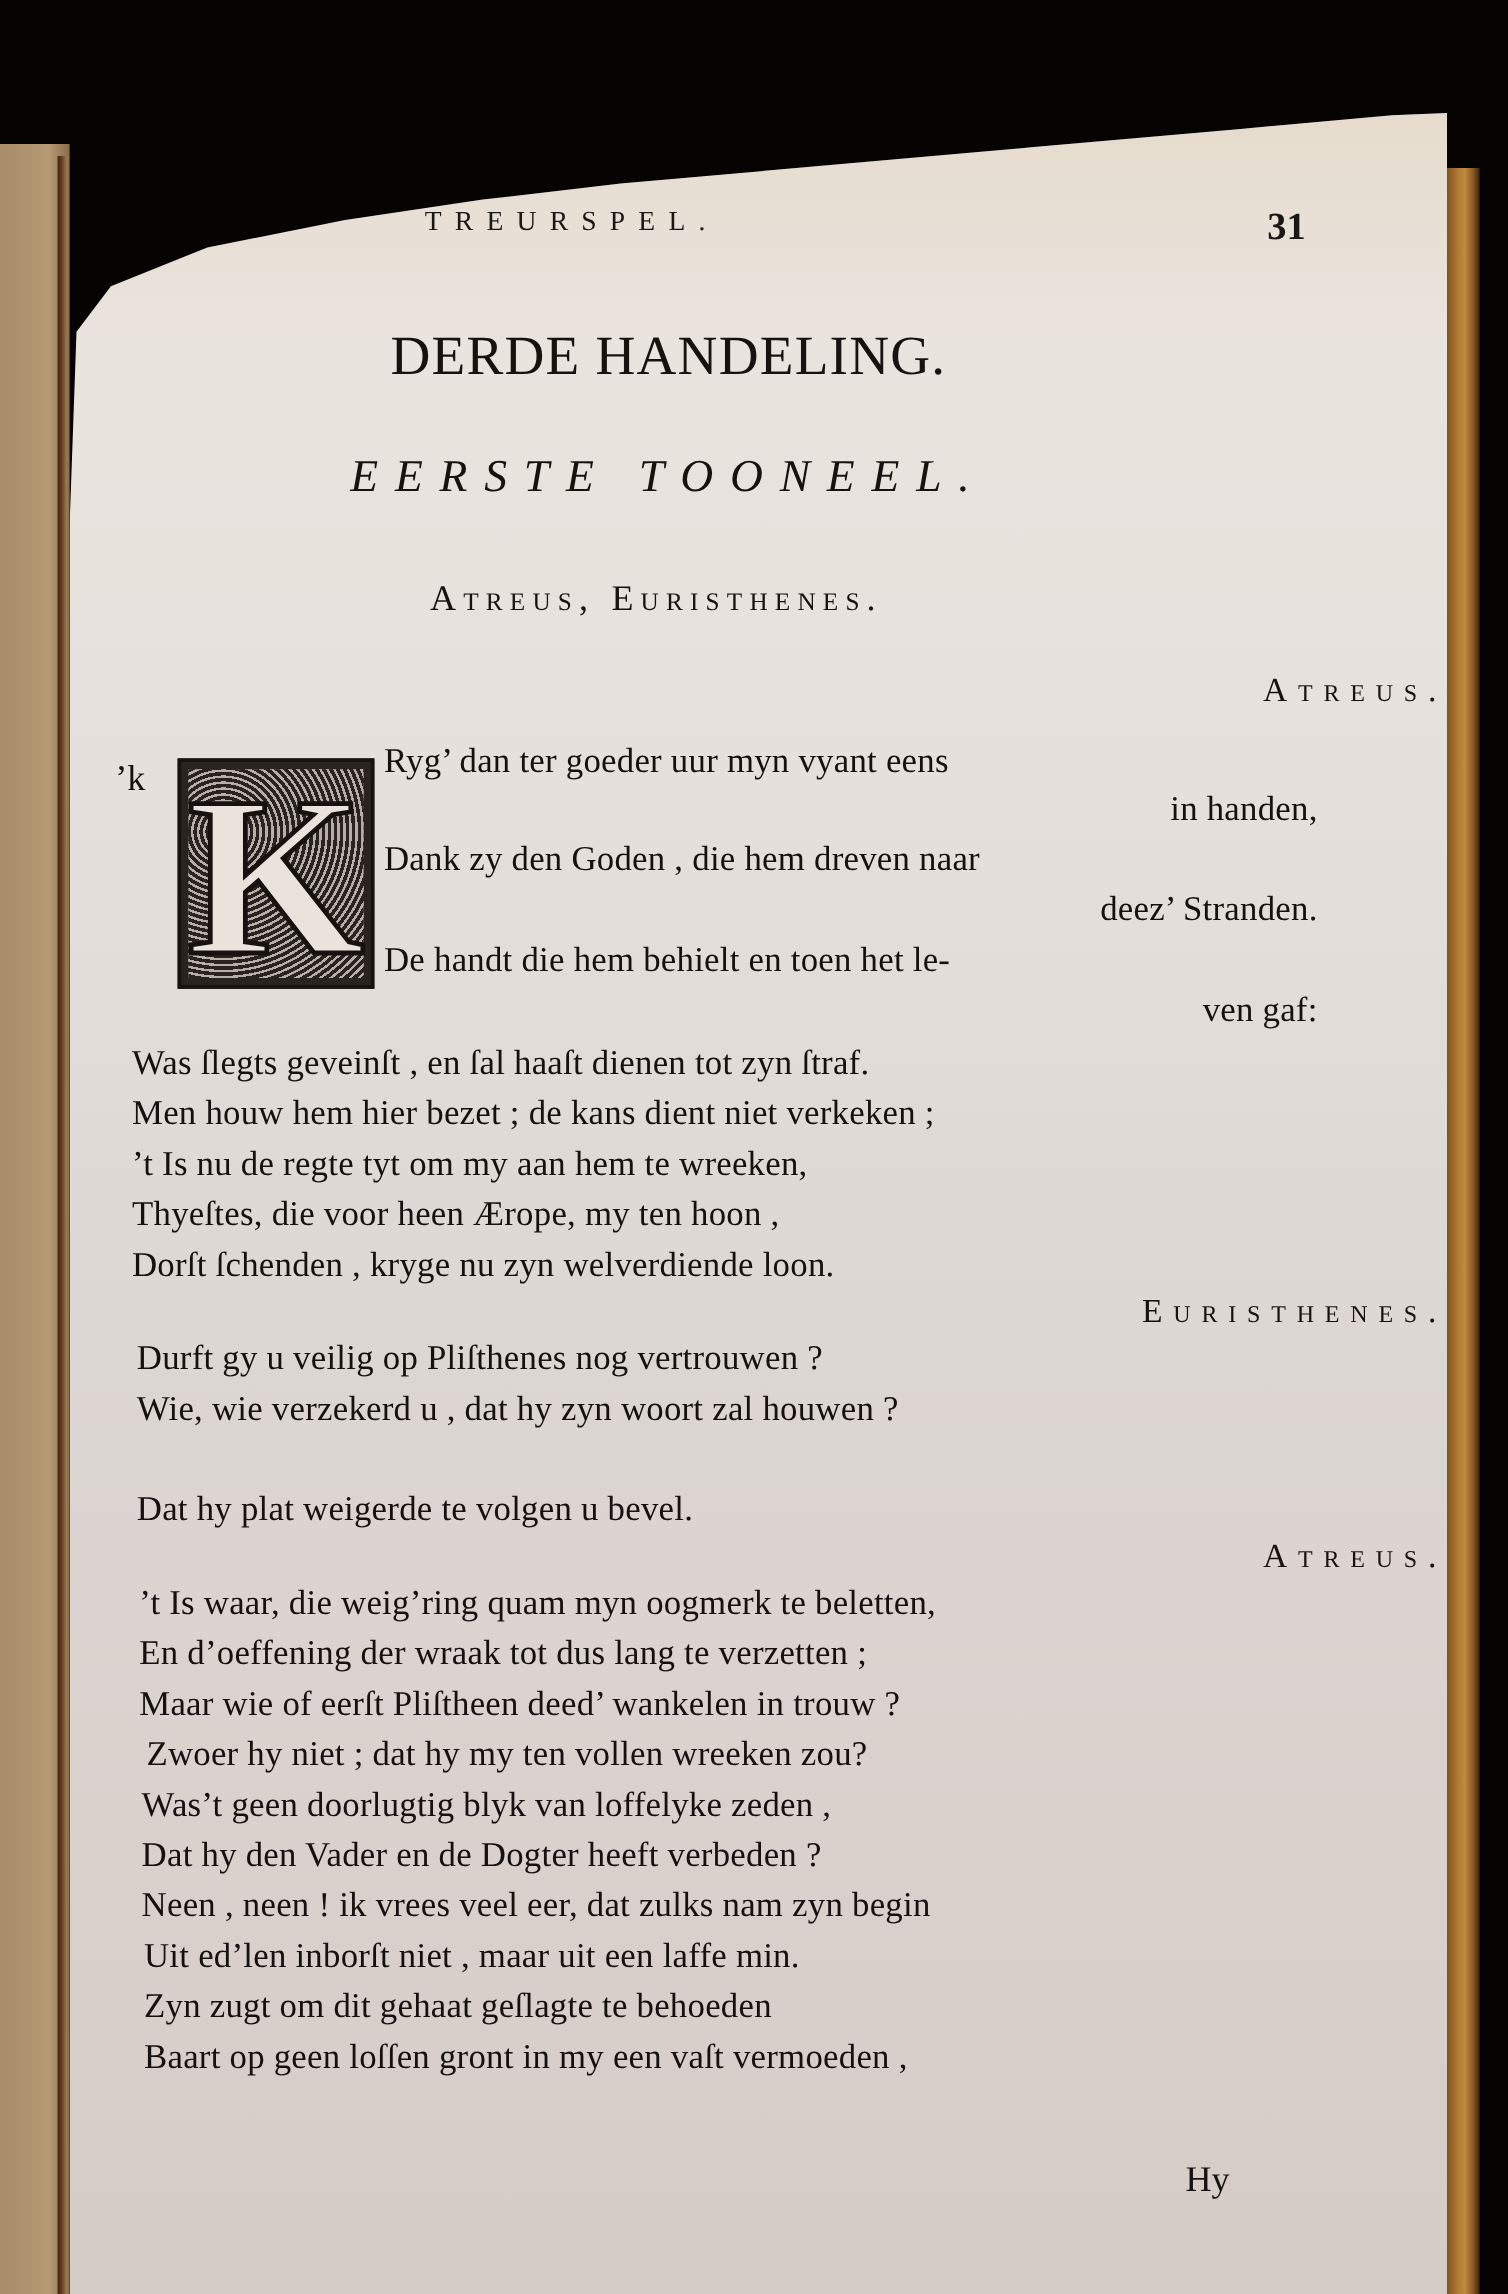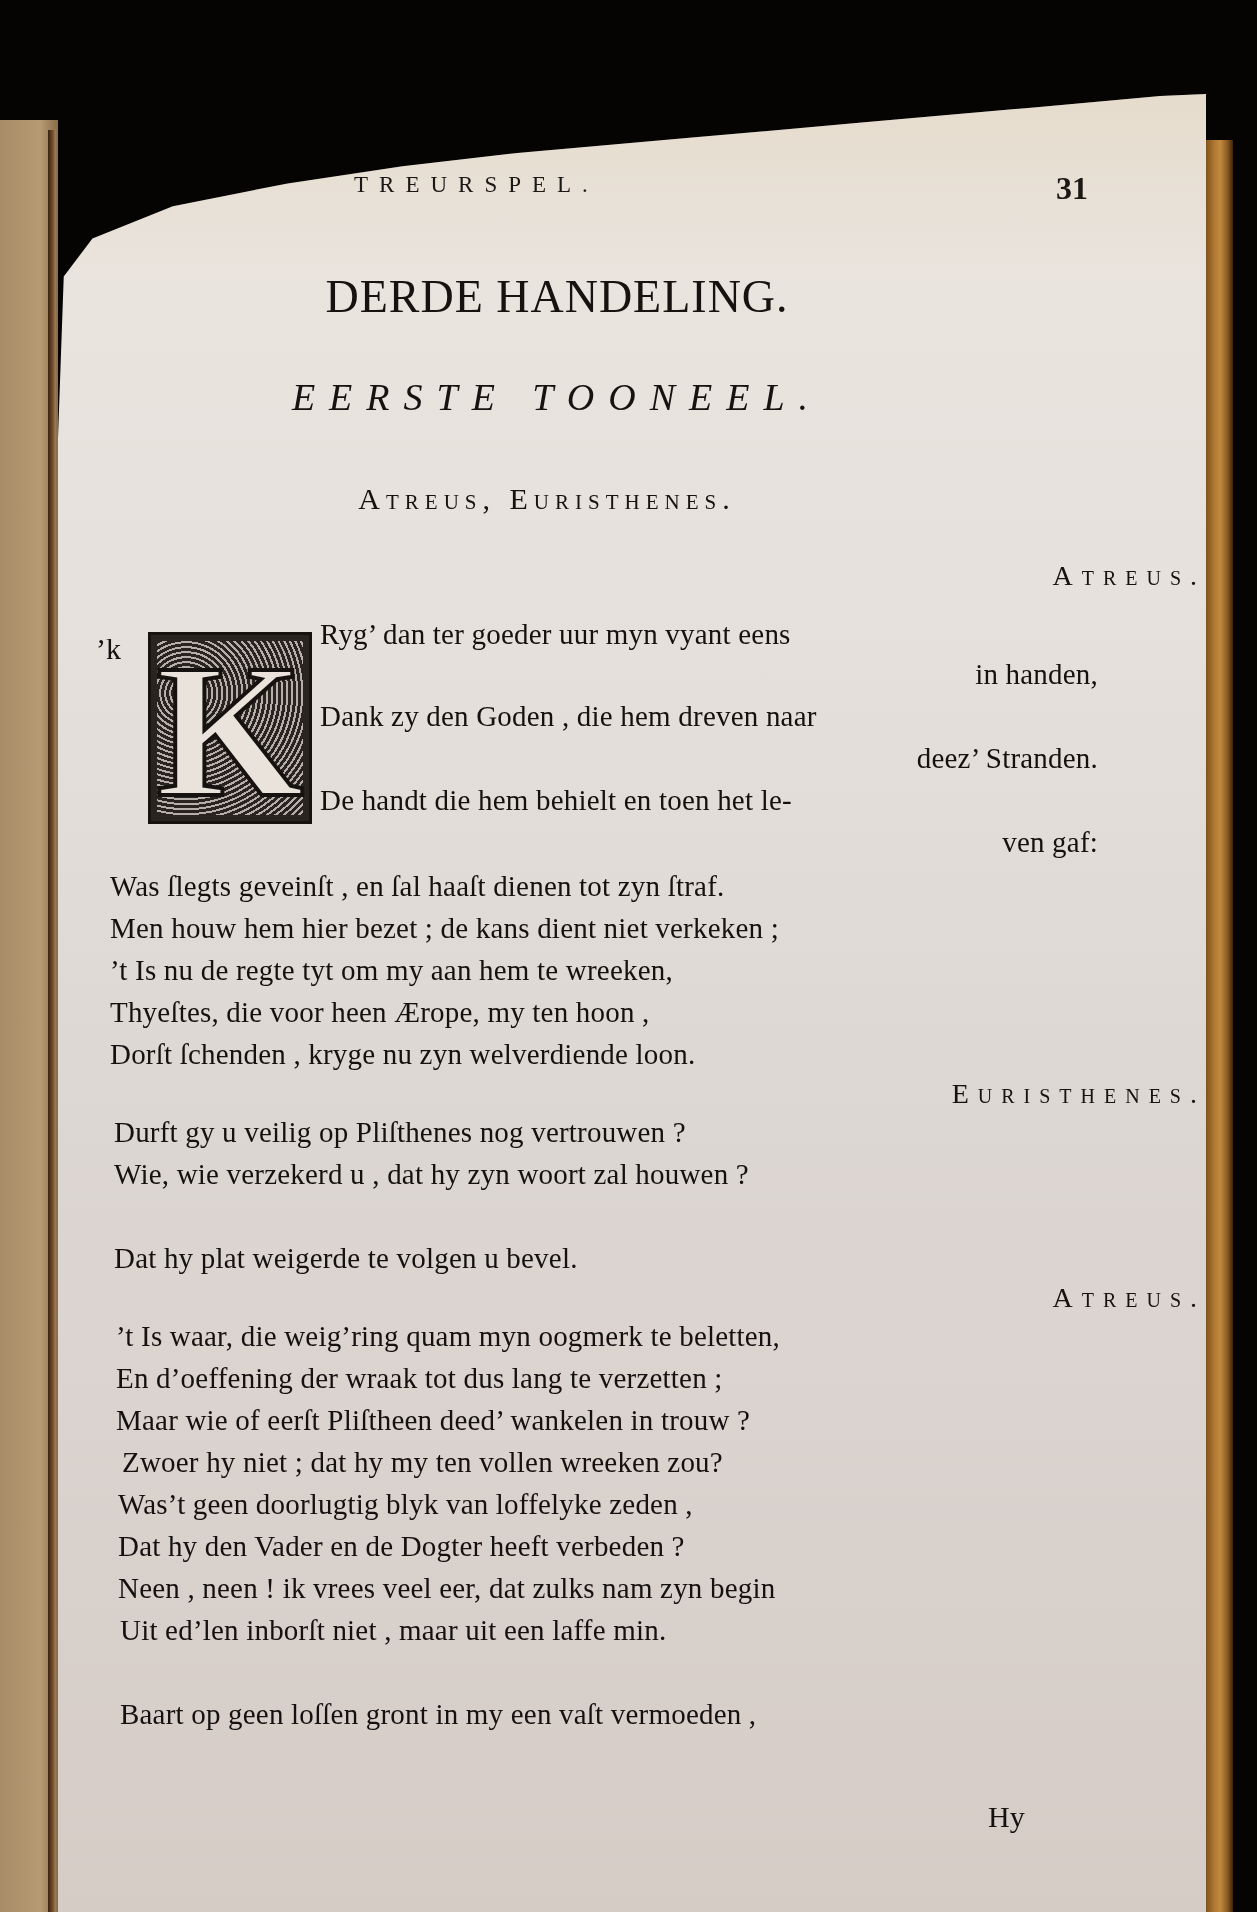--- a/index.html
+++ b/index.html
@@ -129,17 +129,18 @@
 
     <div class="speaker" style="top:1262px;"><span>Atreus.</span></div>
     <div class="verse" style="left:58px; top:1300px;">’t Is waar, die weig’ring quam myn oogmerk te beletten,</div>
     <div class="verse" style="left:58px; top:1342px;">En d’oeffening der wraak tot dus lang te verzetten ;</div>
     <div class="verse" style="left:58px; top:1384px;">Maar wie of eerſt Pliſtheen deed’ wankelen in trouw ?</div>
     <div class="verse" style="left:64px; top:1426px;">Zwoer hy niet ; dat hy my ten vollen wreeken zou?</div>
     <div class="verse" style="left:60px; top:1468px;">Was’t geen doorlugtig blyk van loffelyke zeden ,</div>
     <div class="verse" style="left:60px; top:1510px;">Dat hy den Vader en de Dogter heeft verbeden ?</div>
     <div class="verse" style="left:60px; top:1552px;">Neen , neen ! ik vrees veel eer, dat zulks nam zyn begin</div>
     <div class="verse" style="left:62px; top:1594px;">Uit ed’len inborſt niet , maar uit een laffe min.</div>
+    <div class="verse" style="left:62px; top:1636px;">Zyn zugt om dit gehaat geſlagte te behoeden</div>
     <div class="verse" style="left:62px; top:1678px;">Baart op geen loſſen gront in my een vaſt vermoeden ,</div>
 
     <div class="catchword" style="top:1780px;">Hy</div>
   </div>
 </div>
 
 </body></html>

